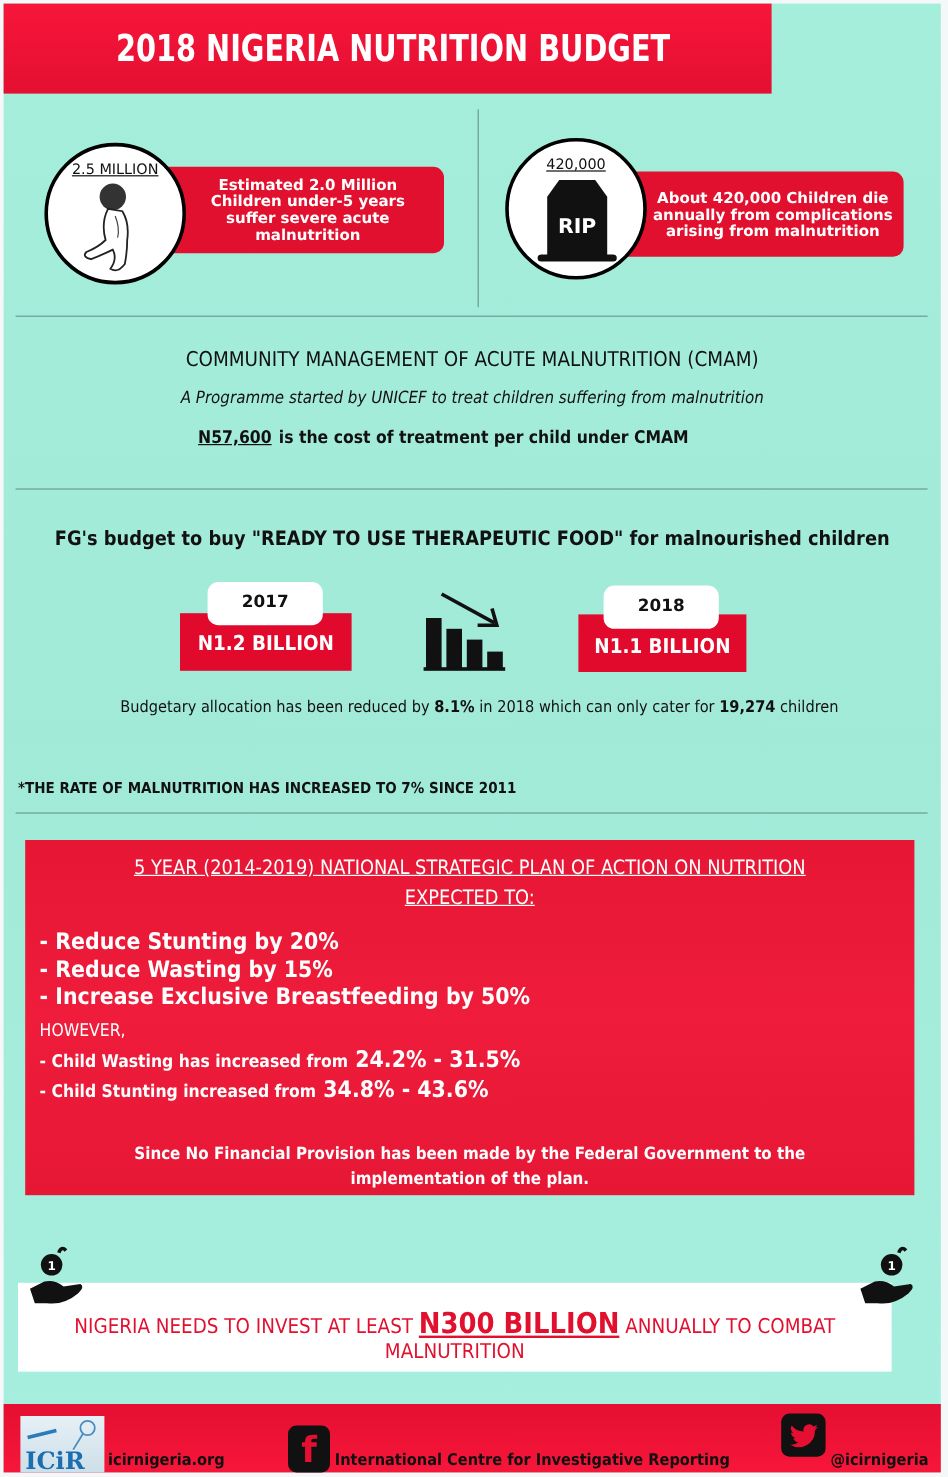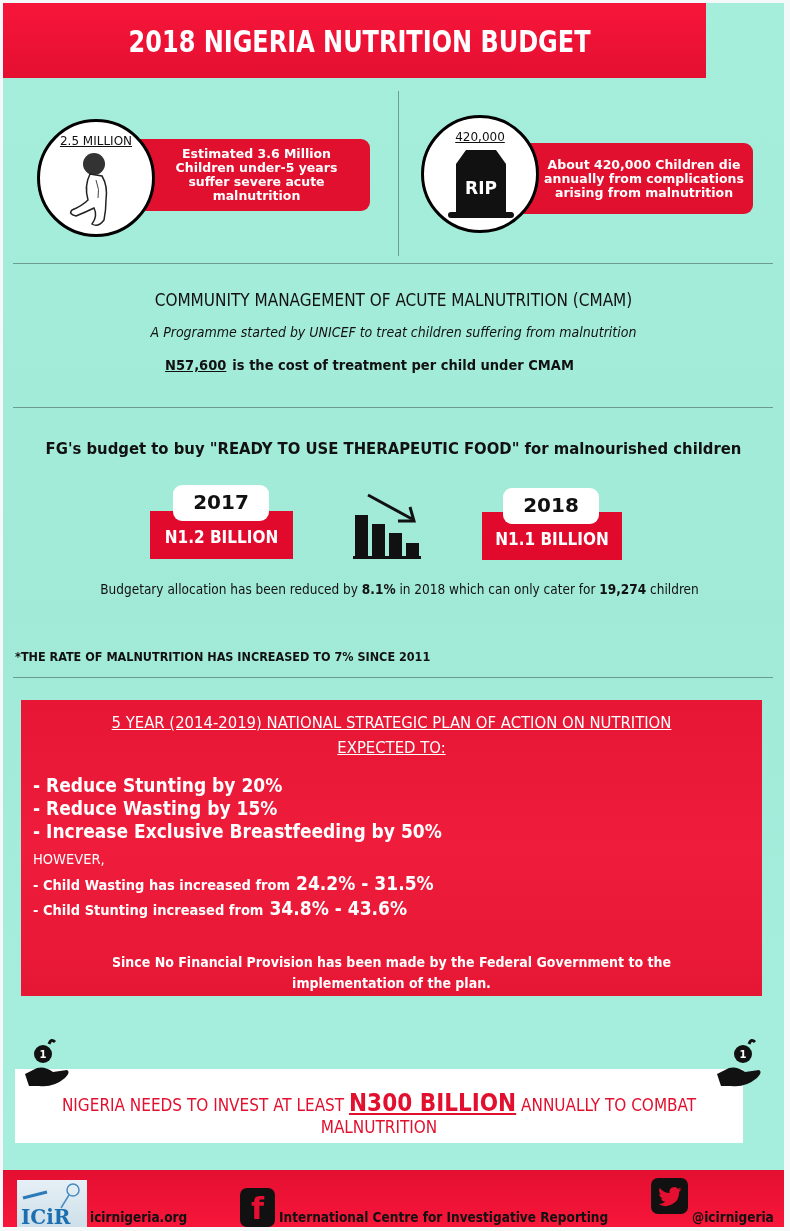--- a/index.html
+++ b/index.html
@@ -1,33 +1,33 @@
 <!DOCTYPE html>
 <html><head>
 <meta charset="utf-8">
 <style>
   * { box-sizing: border-box; margin: 0; padding: 0; }
   html, body { width: 790px; height: 1231px; background: #f4f8f8; overflow: hidden; }
   body { font-family: "DejaVu Sans", sans-serif; position: relative; }
   .page { position: absolute; left: 3px; top: 3px; width: 781px; height: 1224px; background: linear-gradient(180deg,#a6eedc 0%,#a2ead8 50%,#a6efde 100%); }
   
-  .header { position: absolute; left: 0; top: 0; width: 703px; height: 75px; background: linear-gradient(180deg,#f7163a,#e40f31); display:flex; align-items:center; justify-content:center; }
+  .header { position: absolute; left: 0; top: 0; width: 640px; height: 75px; background: linear-gradient(180deg,#f7163a,#e40f31); display:flex; align-items:center; justify-content:center; }
   .header h1 { color:#fff; font-family:"DejaVu Sans Condensed","DejaVu Sans",sans-serif; font-weight:bold; font-size:31px; letter-spacing:0px; transform: scaleX(0.86); margin-left: 10px; }
   .vdivider { position:absolute; left:395px; top:88px; width:1px; height:165px; background:#6a9c92; }
   .hdivider { position:absolute; left:10px; width:760px; height:1px; background:#6a9c92; }
   .circle { position:absolute; width:118px; height:118px; border-radius:50%; background:#fff; border:3px solid #000; z-index:2; }
   .circle .lbl { position:absolute; left:0; right:0; top:12px; text-align:center; font-size:12px; text-decoration:underline; color:#111; }
   .stat-box { position:absolute; background:#e2102f; border-radius:9px; color:#fff; font-weight:bold; font-size:12.5px; text-align:center; line-height:14px; display:flex; align-items:center; justify-content:center; }
   .center { position:absolute; left:0; width:781px; text-align:center; }
   .cmam-title { font-family:"DejaVu Sans Condensed","DejaVu Sans",sans-serif; font-size:17px; color:#111; }
   .cmam-sub { font-size:14px; font-style:italic; color:#111; font-family:"DejaVu Sans Condensed","DejaVu Sans",sans-serif; }
   .cost { font-size:14.5px; color:#111; font-weight:bold; font-family:"DejaVu Sans Condensed","DejaVu Sans",sans-serif; }
   .cost u { margin-right:6px; }
   .fg-title { font-size:16.5px; color:#111; font-weight:bold; font-family:"DejaVu Sans Condensed","DejaVu Sans",sans-serif; }
-  .yearpill { position:absolute; background:#fff; border-radius:9px; font-weight:bold; font-size:20px; text-align:center; color:#111; z-index:2; }
+  .yearpill { position:absolute; background:#fff; border-radius:9px; font-weight:bold; font-size:14px; text-align:center; color:#111; z-index:2; }
   .amount { position:absolute; background:#e20a2c; color:#fff; font-weight:bold; font-size:17px; text-align:center; font-family:"DejaVu Sans Condensed","DejaVu Sans",sans-serif; }
   .reduced { font-size:13.5px; color:#111; font-family:"DejaVu Sans Condensed","DejaVu Sans",sans-serif;padding-left:12px; }
   .rate { position:absolute; left:12px; top:646px; font-size:12.5px; font-weight:bold; color:#111; font-family:"DejaVu Sans Condensed","DejaVu Sans",sans-serif; }
   .plan { position:absolute; left:18px; top:697px; width:741px; height:296px; background:linear-gradient(180deg,#e71635,#ef1c3b 50%,#e61735); color:#fff; }
   .plan-title { text-align:center; font-weight:normal; font-size:16.5px; text-decoration:underline; line-height:25px; padding-top:10px; font-family:"DejaVu Sans Condensed","DejaVu Sans",sans-serif; }
   .plan-list { position:absolute; left:12px; top:74px; font-size:19px; font-weight:bold; line-height:23px; font-family:"DejaVu Sans Condensed","DejaVu Sans",sans-serif; }
   .however { position:absolute; left:12px; top:148px; font-size:14.5px; line-height:23px; font-family:"DejaVu Sans Condensed","DejaVu Sans",sans-serif; }
   .inc { position:absolute; left:12px; top:172px; font-size:14.5px; font-weight:bold; line-height:23px; font-family:"DejaVu Sans Condensed","DejaVu Sans",sans-serif; }
   .inc .big { font-size:19px; margin-left:6px; }
   .plan-foot { position:absolute; left:0; right:0; top:252px; text-align:center; font-weight:bold; font-size:14px; line-height:21px; font-family:"DejaVu Sans Condensed","DejaVu Sans",sans-serif; }
@@ -45,21 +45,21 @@
 <body>
 
 <div class="page">
 
   <div class="header">
     <h1>2018 NIGERIA NUTRITION BUDGET</h1>
   </div>
 
   <div class="stat-box" style="left:120px;top:136px;width:247px;height:72px;padding-left:20px;">
     <div>
-      <div>Estimated 3.6 Million</div>
+      <div>Estimated 2.0 Million</div>
       <div>Children under-5 years</div>
       <div>suffer severe acute</div>
       <div>malnutrition</div>
     </div>
   </div>
   <div class="circle" style="left:34px;top:116px;">
     <div class="lbl">2.5 MILLION</div>
     <svg width="70" height="80" viewBox="0 0 70 80" style="position:absolute;left:22px;top:28px;">
       <ellipse cx="32" cy="14" rx="11" ry="11" fill="#333"></ellipse>
       <path d="M28 24 Q22 36 26 50 Q20 56 10 60 Q6 64 14 66 Q24 62 32 58 Q36 66 30 74 Q36 78 42 70 Q44 60 44 50 Q46 36 40 26 Z" fill="none" stroke="#222" stroke-width="1.5"></path>

